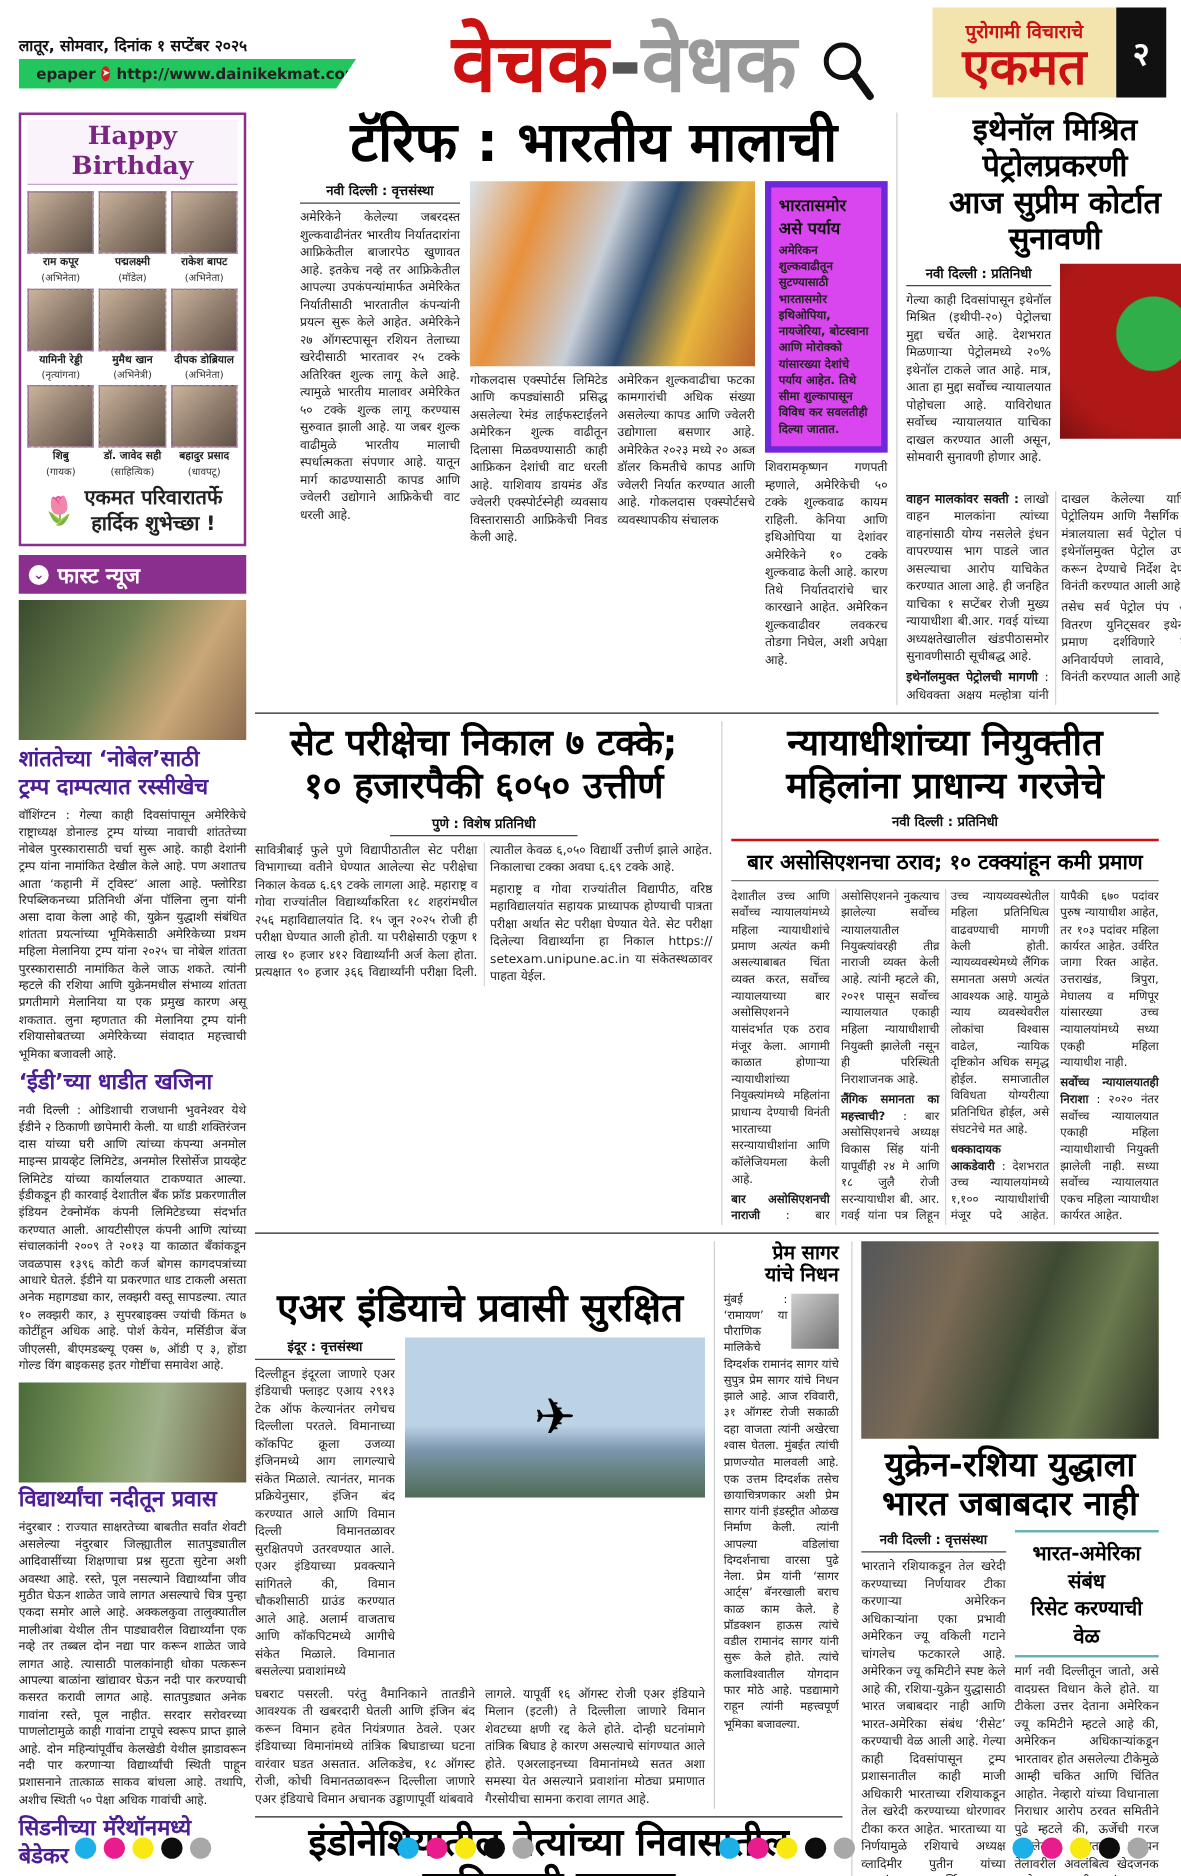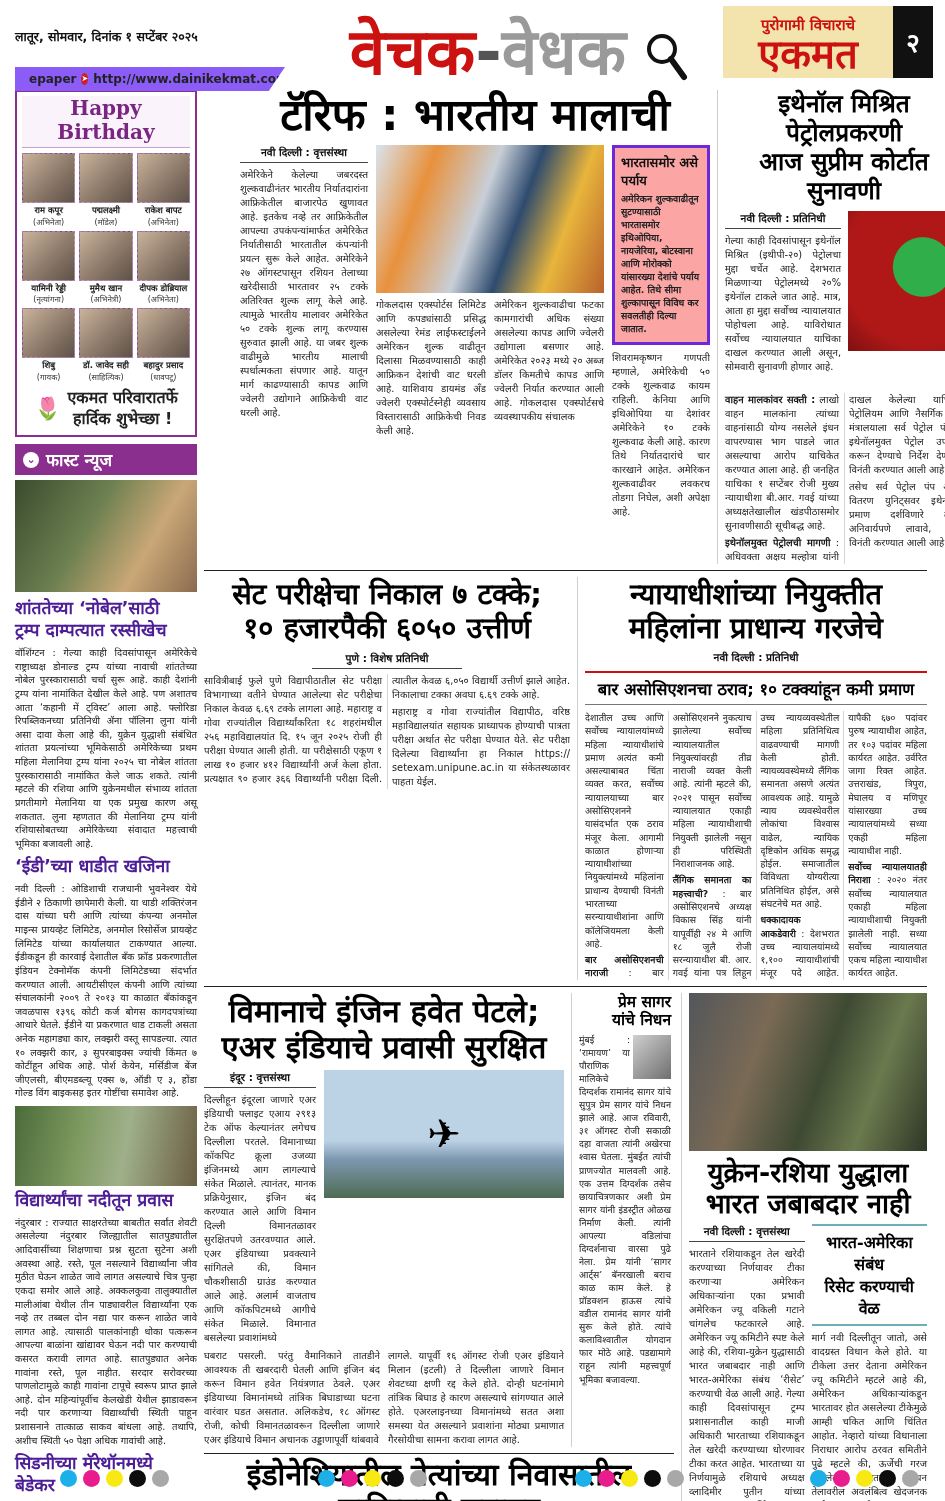--- a/index.html
+++ b/index.html
@@ -4,30 +4,30 @@
 <style>
   * { margin:0; padding:0; box-sizing:border-box; }
   html,body { background:#e8e8e4; }
   body { font-family:"DejaVu Sans","Liberation Sans",sans-serif; }
   .page { position:relative; width:945px; height:1501px; margin:0 auto; background:#ffffff; overflow:hidden; }
 
   
   .hdr { position:relative; height:88px; padding:6px 12px 0 15px; display:flex; align-items:flex-start; }
   .hdr-left { width:300px; padding-top:22px; }
   .dateline { font-size:12.5px; font-weight:bold; color:#111; }
-  .ribbon { margin-top:22px; background:#8b5cf6; padding:5px 26px 5px 14px; font-size:12px; font-weight:bold; color:#222;
+  .ribbon { margin-top:2px; background:#22c55e; padding:5px 26px 5px 14px; font-size:12px; font-weight:bold; color:#222;
             clip-path:polygon(0 0,100% 0,94% 100%,0 100%); width:270px; display:flex; align-items:center; gap:5px;}
   .ep-ic { display:inline-block; width:12px; height:12px; border-radius:50%; background:#cc2222; color:#fff; font-size:8px; line-height:12px; text-align:center;}
   .masthead { flex:1; text-align:center; padding-top:14px; font-weight:bold; font-size:64px; line-height:1; white-space:nowrap;}
   .m-red { color:#cc1111; }
   .m-dash { color:#555; }
   .m-gray { color:#9a9a9a; }
   .mag { display:inline-block; vertical-align:middle; margin-left:-6px;}
   .brand-wrap { display:flex; align-items:stretch; height:72px; }
-  .brandbox { background:#f3e3ac; width:170px; text-align:center; padding-top:8px; }
+  .brandbox { background:#f3e3ac; width:147px; text-align:center; padding-top:8px; }
   .tagline { color:#cc1111; font-weight:bold; font-size:15px; }
   .brand { color:#cc1111; font-weight:bold; font-size:40px; line-height:1; }
   .pgno { background:#111; color:#fff; width:40px; display:flex; align-items:center; justify-content:center; font-size:26px; font-weight:bold; }
 
   
   .content { display:flex; padding:2px 13px 0 15px; gap:7px; }
   .sb { width:182px; flex:none; }
   .mn { width:723px; flex:none; }
 
   
@@ -67,21 +67,21 @@
   
   .h-xl { font-weight:bold; font-size:44px; line-height:1.12; text-align:center; color:#000; }
   .tariff { width:470px;margin-left:36px; }
   .t-row { display:flex; gap:8px; margin-top:6px;}
   .t-colA { width:128px; flex:none; }
   .t-colB { width:228px; flex:none; }
   .t-colC { width:98px; flex:none; }
   .ph-tc { height:148px; background:linear-gradient(110deg,#d9e4ef 0%,#e8913c 22%,#c8cfd8 45%,#2e4b6e 60%,#e8b53c 78%,#b9622c 100%); display:flex; align-items:center; justify-content:center; font-size:34px;}
   .t-sub { display:flex; gap:8px; margin-top:5px;}
   .t-sub > p { width:50%; }
-  .sidebox { background:#fca5a5; border:3px solid #6d28d9; padding:5px 6px 7px; margin-bottom:6px;}
+  .sidebox { background:#d946ef; border:5px solid #6d28d9; padding:5px 6px 7px; margin-bottom:6px;}
   .sidebox h4 { font-size:13px; font-weight:bold; color:#111; margin-bottom:3px;}
   .sidebox p { font-size:9.3px; font-weight:bold; line-height:1.4; color:#222;}
 
   
   .ethanol { width:246px; }
   .h-lg { font-weight:bold; font-size:24.5px; line-height:1.18; text-align:center; color:#000; }
   .e-row { display:flex; gap:7px; margin-top:5px;}
   .e-col { width:116px; flex:none;}
   .ph-fuel { width:116px; height:140px; background:radial-gradient(circle at 65% 40%,#2fae4a 0 26%,#b01818 27% 70%,#7e1010 100%); }
 
@@ -315,21 +315,21 @@
           </div>
         </section>
       </div>
 
       <div class="rule"></div>
 
       <div class="band">
         <div class="leftwrap">
           <div class="air-prem">
             <section class="airindia">
-              <h2 class="h-md" style="font-size:31px"><span>विमानाचे इंजिन हवेत पेटले;</span><br><span>एअर इंडियाचे प्रवासी सुरक्षित</span></h2>
+              <h2 class="h-md" style="font-size:31px"><br><span>एअर इंडियाचे प्रवासी सुरक्षित</span></h2>
               <div class="a-row">
                 <div class="a-col">
                   <div class="byline">इंदूर : वृत्तसंस्था</div>
                   <p class="body">दिल्लीहून इंदूरला जाणारे एअर इंडियाची फ्लाइट एआय २९१३ टेक ऑफ केल्यानंतर लगेचच दिल्लीला परतले. विमानाच्या कॉकपिट क्रूला उजव्या इंजिनमध्ये आग लागल्याचे संकेत मिळाले. त्यानंतर, मानक प्रक्रियेनुसार, इंजिन बंद करण्यात आले आणि विमान दिल्ली विमानतळावर सुरक्षितपणे उतरवण्यात आले. एअर इंडियाच्या प्रवक्त्याने सांगितले की, विमान चौकशीसाठी ग्राउंड करण्यात आले आहे. अलार्म वाजताच आणि कॉकपिटमध्ये आगीचे संकेत मिळाले. विमानात बसलेल्या प्रवाशांमध्ये</p>
                 </div>
                 <div class="ph-plane">✈</div>
               </div>
               <div class="t-sub" style="margin-top:4px">
                 <p class="body" style="width:50%">घबराट पसरली. परंतु वैमानिकाने तातडीने आवश्यक ती खबरदारी घेतली आणि इंजिन बंद करून विमान हवेत नियंत्रणात ठेवले. एअर इंडियाच्या विमानांमध्ये तांत्रिक बिघाडाच्या घटना वारंवार घडत असतात. अलिकडेच, १८ ऑगस्ट रोजी, कोची विमानतळावरून दिल्लीला जाणारे एअर इंडियाचे विमान अचानक उड्डाणापूर्वी थांबवावे</p>
                 <p class="body" style="width:50%">लागले. यापूर्वी १६ ऑगस्ट रोजी एअर इंडियाने मिलान (इटली) ते दिल्लीला जाणारे विमान शेवटच्या क्षणी रद्द केले होते. दोन्ही घटनांमागे तांत्रिक बिघाड हे कारण असल्याचे सांगण्यात आले होते. एअरलाइनच्या विमानांमध्ये सतत अशा समस्या येत असल्याने प्रवाशांना मोठ्या प्रमाणात गैरसोयीचा सामना करावा लागत आहे.</p>

